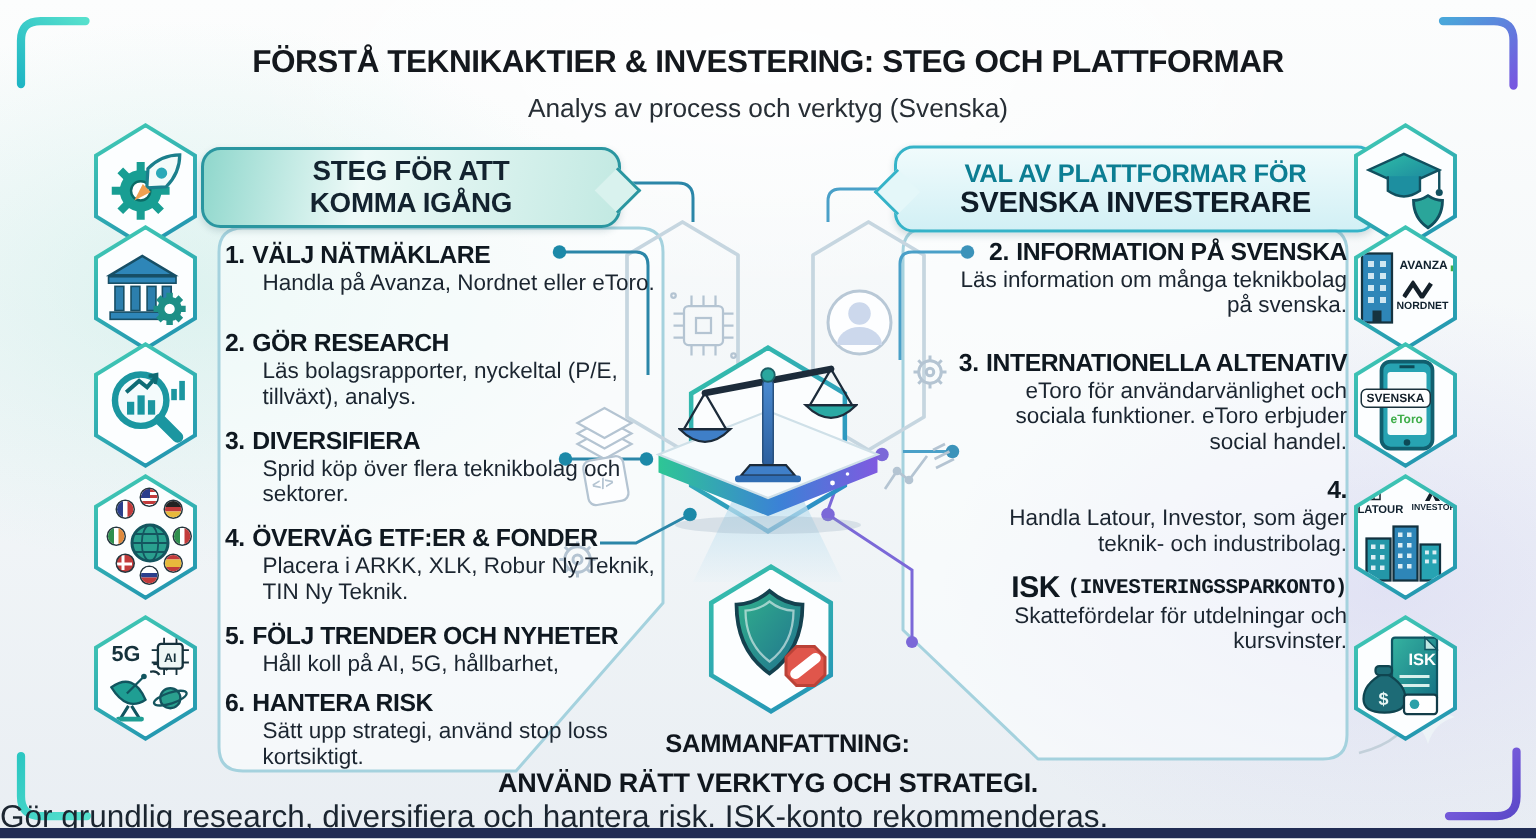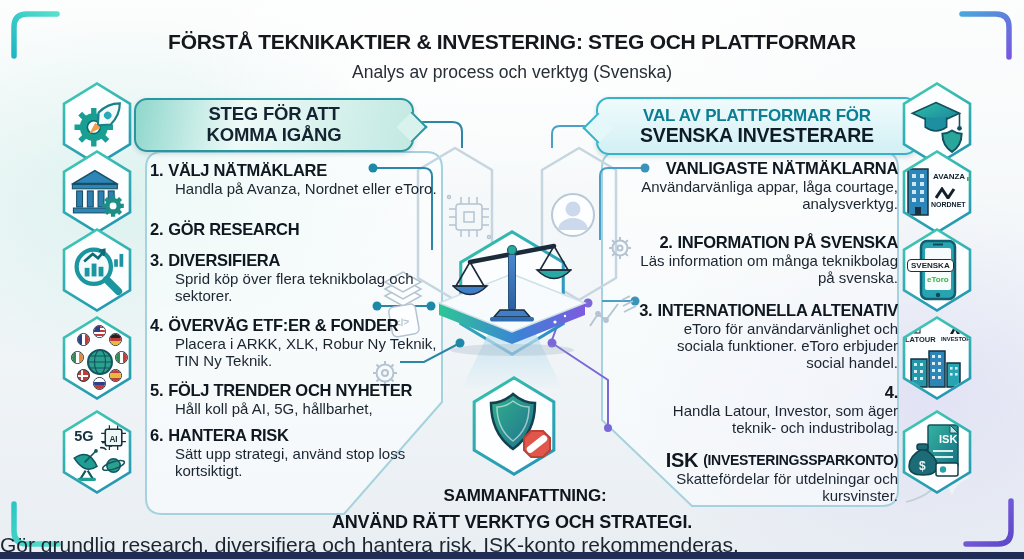--- a/index.html
+++ b/index.html
@@ -43,21 +43,21 @@
   .step{margin-bottom:11px;}
   .step:nth-child(1){margin-bottom:22px;}
   .step:nth-child(5){margin-bottom:8px;}
   .items-right{left:600px;top:158px;width:298px;text-align:right;}
   .item .t{display:flex;justify-content:flex-end;gap:5px;font-size:16.5px;font-weight:800;color:#0f1820;letter-spacing:-.3px;line-height:20px;}
   .item .d{margin-left:auto;max-width:262px;font-size:15px;font-weight:500;color:#1b2530;line-height:17px;}
   .item{margin-bottom:14px;}
   .item:nth-child(1){margin-bottom:20px;}
   .item:nth-child(3){margin-bottom:11px;}
   .item .isk-big{font-size:20px;line-height:20px;}
-  .item .isk-small{font-size:14px;}
+  .item .isk-small{font-size:14px;font-family:Liberation Mono, monospace;}
   
   .hexclip{clip-path:polygon(50% 0%,94% 25%,94% 75%,50% 100%,6% 75%,6% 25%);}
   .hexb{width:78px;height:84px;}
   .hx-o{position:absolute;inset:0;background:linear-gradient(155deg,#43cdb4 0%,#1f8fb0 100%);}
   .hx-i{position:absolute;inset:3px;background:#fcfeff;display:flex;align-items:center;justify-content:center;}
   .hx-i .cnt{position:relative;width:64px;height:66px;}
   
   .flag{position:absolute;width:13px;height:13px;border-radius:50%;overflow:hidden;
         border:1.5px solid #25363f;box-sizing:border-box;display:flex;}
   .fv{flex:1;} 
@@ -220,20 +220,21 @@
           <span>1.</span>
           <span>VÄLJ NÄTMÄKLARE</span>
         </div>
       <div class="d">Handla på Avanza, Nordnet eller eToro.</div>
     </div>
     <div class="step">
       <div class="t">
           <span>2.</span>
           <span>GÖR RESEARCH</span>
         </div>
+      <div class="d">Läs bolagsrapporter, nyckeltal (P/E, tillväxt), analys.</div>
     </div>
     <div class="step">
       <div class="t">
           <span>3.</span>
           <span>DIVERSIFIERA</span>
         </div>
       <div class="d">Sprid köp över flera teknikbolag och sektorer.</div>
     </div>
     <div class="step">
       <div class="t">
@@ -252,27 +253,20 @@
     <div class="step">
       <div class="t">
           <span>6.</span>
           <span>HANTERA RISK</span>
         </div>
       <div class="d">Sätt upp strategi, använd stop loss kortsiktigt.</div>
     </div>
   </div>
 
   <div class="abs items-right">
-    <div class="item">
-      <div class="t">
-          <span></span>
-          <span>VANLIGASTE NÄTMÄKLARNA</span>
-        </div>
-      <div class="d">Användarvänliga appar, låga courtage, analysverktyg.</div>
-    </div>
     <div class="item">
       <div class="t">
           <span>2.</span>
           <span>INFORMATION PÅ SVENSKA</span>
         </div>
       <div class="d">Läs information om många teknikbolag på svenska.</div>
     </div>
     <div class="item">
       <div class="t">
           <span>3.</span>

